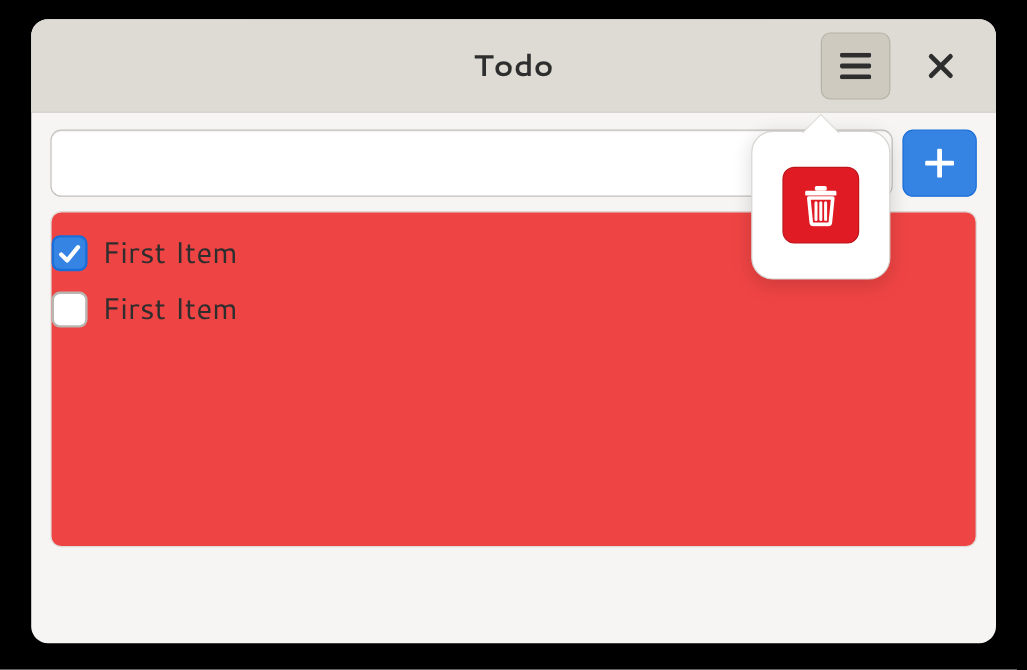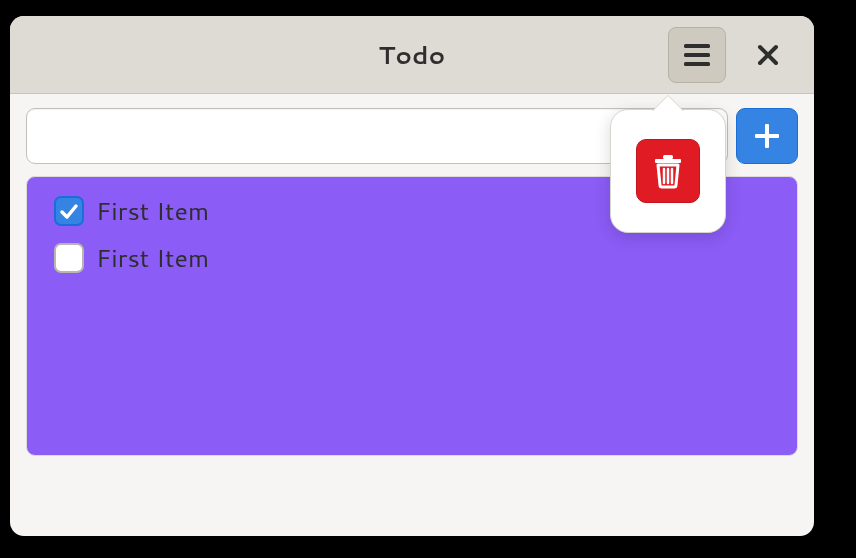--- a/index.html
+++ b/index.html
@@ -5,21 +5,21 @@
   * { box-sizing: border-box; margin: 0; padding: 0; }
   body {
     width: 856px;
     height: 558px;
     background: #000;
     font-family: Cantarell, "Segoe UI", sans-serif;
     overflow: hidden;
   }
   .window {
     position: absolute;
-    left: 10px;
+    left: 26px;
     top: 16px;
     width: 804px;
     height: 520px;
     background: #f6f5f4;
     border-radius: 14px;
     box-shadow: 0 2px 8px rgba(0,0,0,0.35);
     display: flex;
     flex-direction: column;
     overflow: visible;
   }
@@ -96,25 +96,25 @@
     border: 1px solid #1a6ed8;
     border-radius: 9px;
     display: flex;
     align-items: center;
     justify-content: center;
     cursor: pointer;
   }
   .add-btn svg { display:block; }
 
   .list {
-    background: #8b5cf6;
+    background: #ef4444;
     border: 1px solid #dedcd8;
     border-radius: 9px;
     height: 280px;
-    padding: 10px 27px;
+    padding: 10px 0;
   }
   .list-item {
     display: flex;
     align-items: center;
     gap: 12px;
     padding: 6px 0;
   }
   .chk {
     width: 30px;
     height: 30px;

